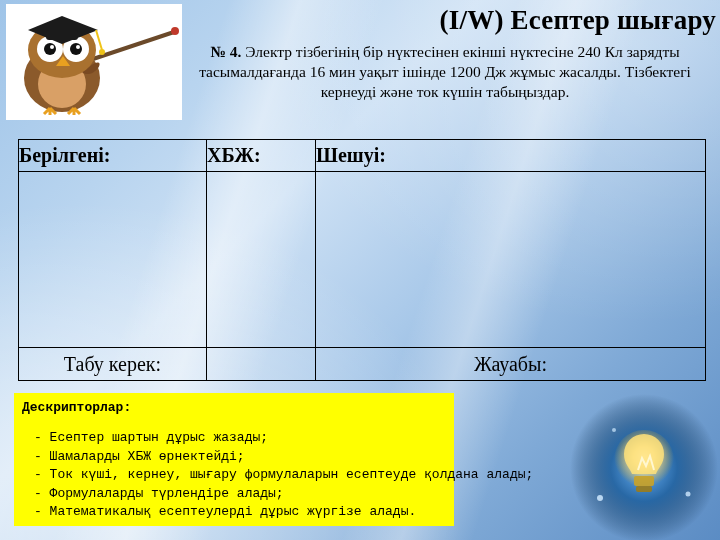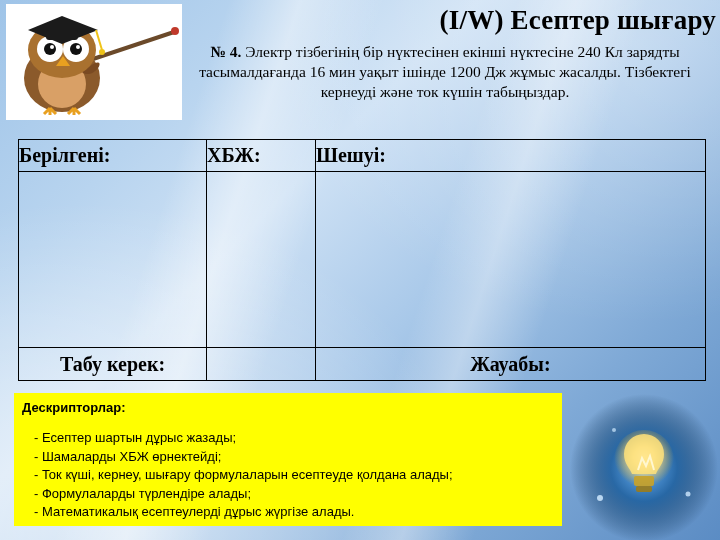--- a/index.html
+++ b/index.html
@@ -96,38 +96,38 @@
     font-weight: bold;
     color: #000000;
   }
   .tbl .body-cell {
     height: 175px;
   }
   .tbl .ftr {
     height: 32px;
     text-align: center;
     font-size: 20px;
-    font-weight: bold;
+    font-weight: normal;
     color: #000000;
   }
   .col-a { width: 187px; }
   .col-b { width: 108px; margin-left: 24px; }
   .col-c { width: 389px; }
 
   
   .desc {
     position: absolute;
     left: 14px;
     top: 393px;
-    width: 548px;
+    width: 440px;
     height: 133px;
     background: #ffff00;
     padding: 6px 3px 0 8px;
     box-sizing: border-box;
-    font-family: Liberation Sans, sans-serif;
+    font-family: Liberation Mono, monospace;
     font-size: 13px;
     color: #000000;
     line-height: 1.42;
   }
   .desc .desc-title {
     font-weight: bold;
     font-size: 13px;
     margin-bottom: 1px;
   }
   .desc ul {

